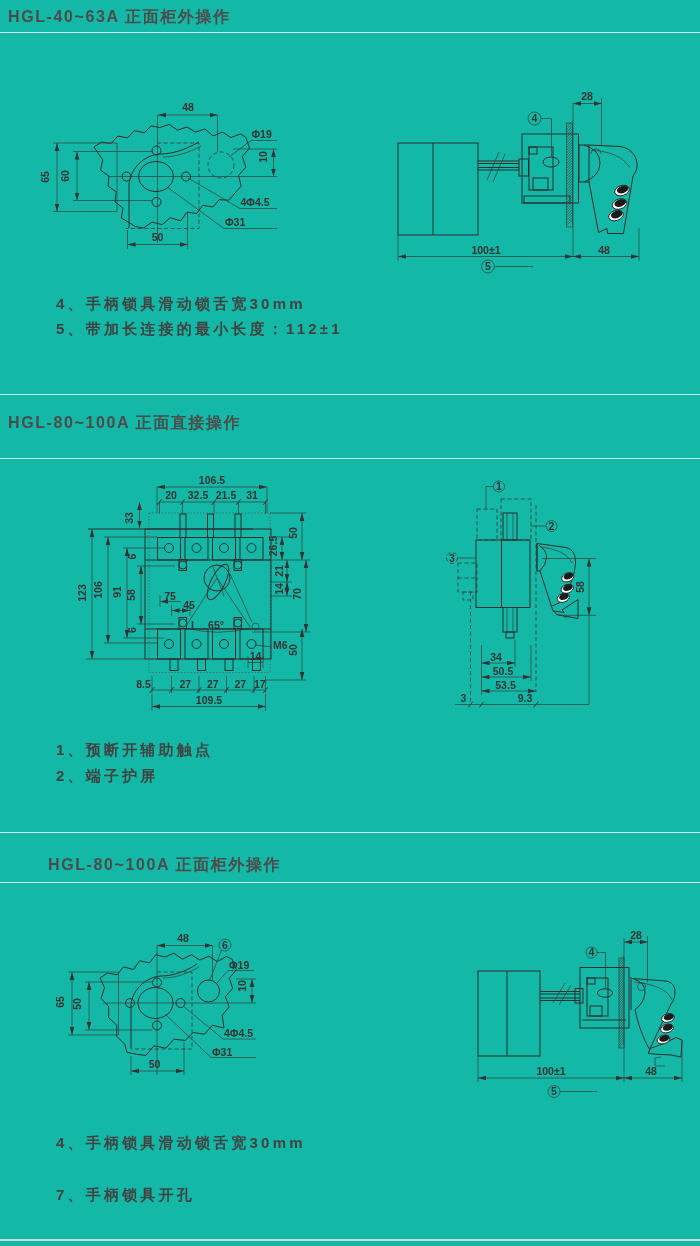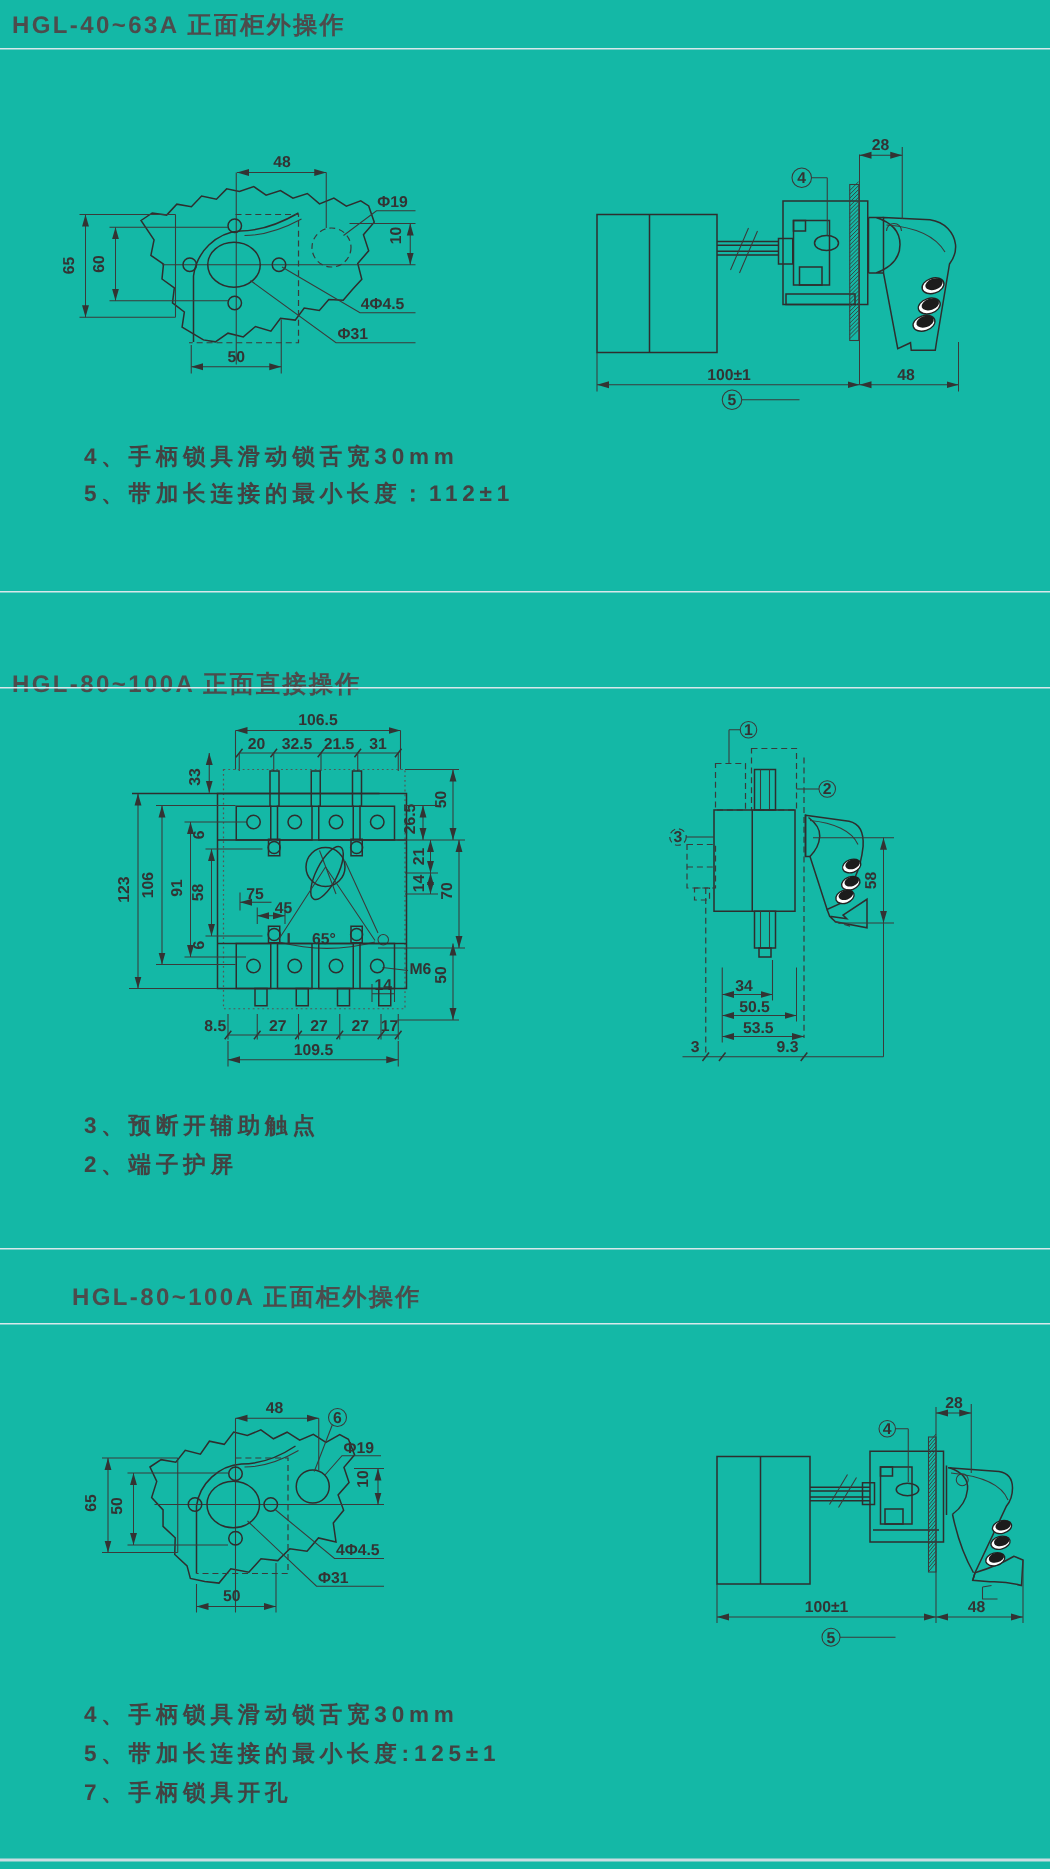--- a/index.html
+++ b/index.html
@@ -199,21 +199,21 @@
         <line class="tn" x1="104.5" y1="178.5" x2="143" y2="178.5"></line>
       </g>
 </svg>
 
 <div class="li" style="top:295px;">4、手柄锁具滑动锁舌宽30mm</div>
 
 <div class="li" style="top:320px;">5、带加长连接的最小长度：112±1</div>
 
 <div class="rule" style="top:394px;"></div>
 
-<div class="h1" style="top:446px;">HGL-80~100A 正面直接操作</div>
+<div class="h1" style="top:413px;">HGL-80~100A 正面直接操作</div>
 
 <div class="rule" style="top:458px;"></div>
 
 <svg id="d3" style="left:80px;top:472px;" width="240" height="242" viewBox="0 0 240 242">
 <defs>
         <marker id="m3" markerWidth="9" markerHeight="6" refX="8" refY="3" orient="auto-start-reverse" markerUnits="userSpaceOnUse">
           <path d="M0,0.7 L8,3 L0,5.3 Z" fill="#333"></path>
         </marker>
       </defs>
 
@@ -532,21 +532,21 @@
       </g>
 
 <g>
         <line class="tn" x1="15" y1="229.5" x2="149" y2="229.5"></line>
         <path d="M28.3,232.3 L32.7,226.7 M39.3,232.3 L43.7,226.7 M93.8,232.3 L98.2,226.7" stroke="#333" stroke-width="1" fill="none"></path>
         <text x="23.5" y="226.5" text-anchor="middle">3</text>
         <text x="85" y="226.5" text-anchor="middle">9.3</text>
       </g>
 </svg>
 
-<div class="li" style="top:741px;">3、预断开辅助触点</div>
+<div class="li" style="top:741px;">1、预断开辅助触点</div>
 
 <div class="li" style="top:767px;">2、端子护屏</div>
 
 
 <div class="rule" style="top:832px;"></div>
 
 <div class="h1" style="top:855px;margin-left:40px;">HGL-80~100A 正面柜外操作</div>
 
 <div class="rule" style="top:882px;"></div>
 
@@ -731,18 +731,17 @@
 
 <g>
         <circle class="tn" cx="104" cy="161.5" r="6"></circle>
         <text x="104" y="165" text-anchor="middle" font-size="9"> 5</text>
         <line class="tn" x1="110" y1="161.5" x2="147" y2="161.5"></line>
       </g>
 </svg>
 
 <div class="li" style="top:1134px;">4、手柄锁具滑动锁舌宽30mm</div>
 
-<div class="li" style="top:1160px;">5、带加长连接的最小长度:125±1</div>
 
 <div class="li" style="top:1186px;">7、手柄锁具开孔</div>
 
 <div class="rule" style="top:1239px;height:2px;background:#c9dde2;"></div>
 </div>
 
 </body></html>

